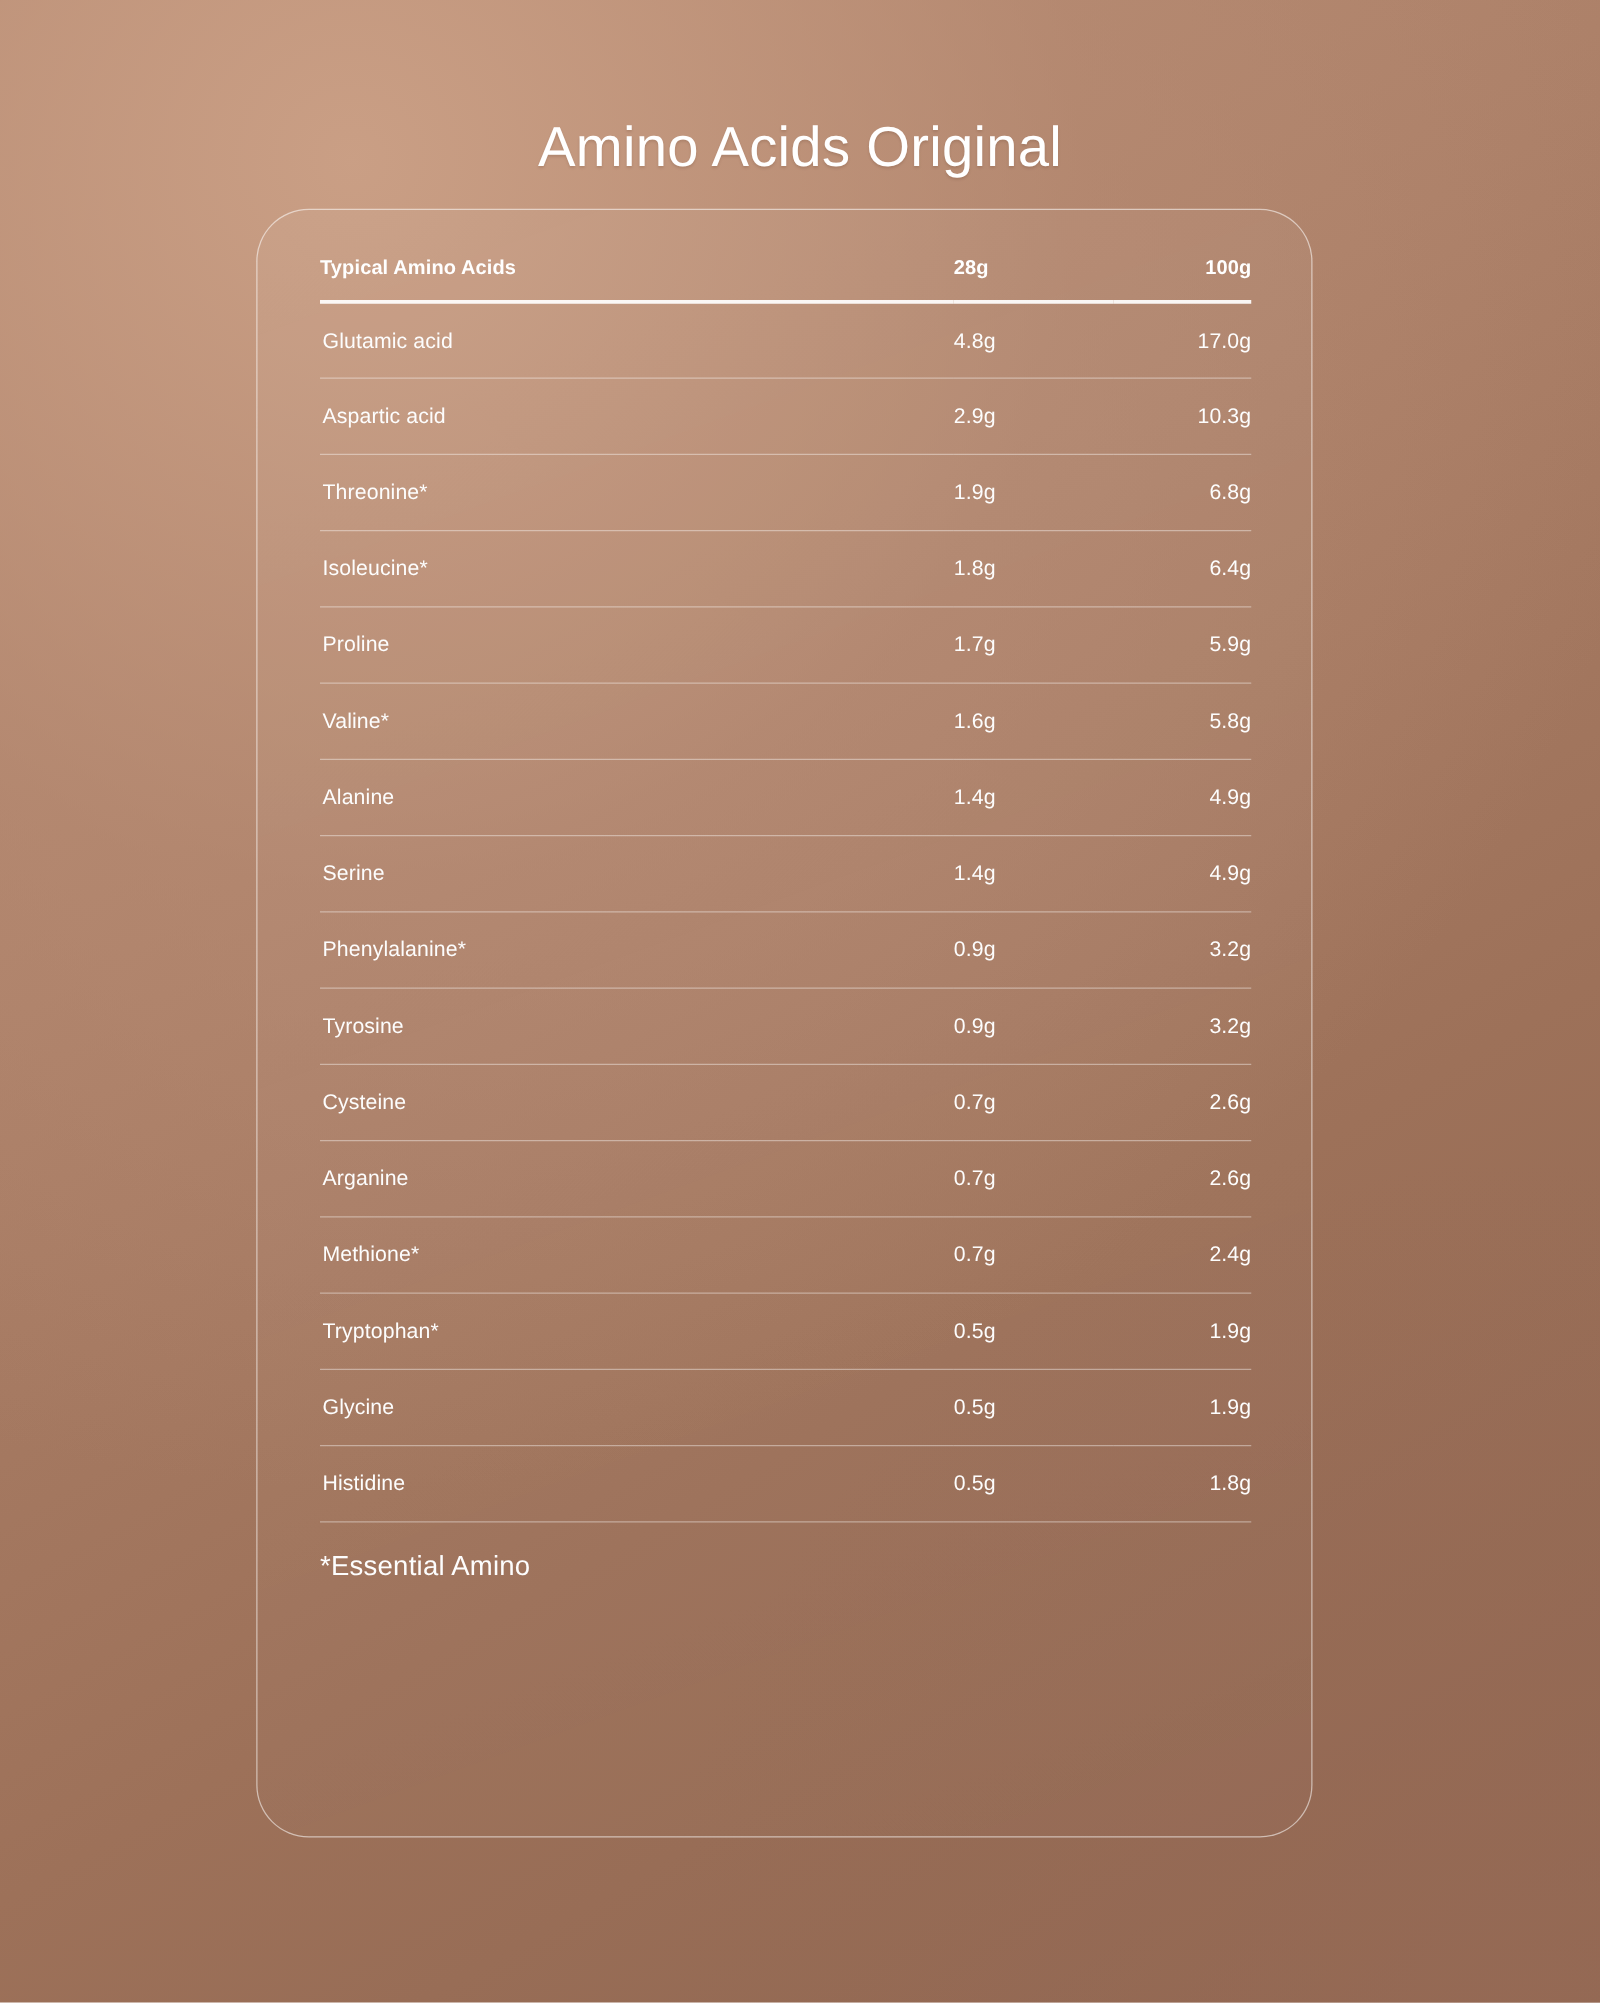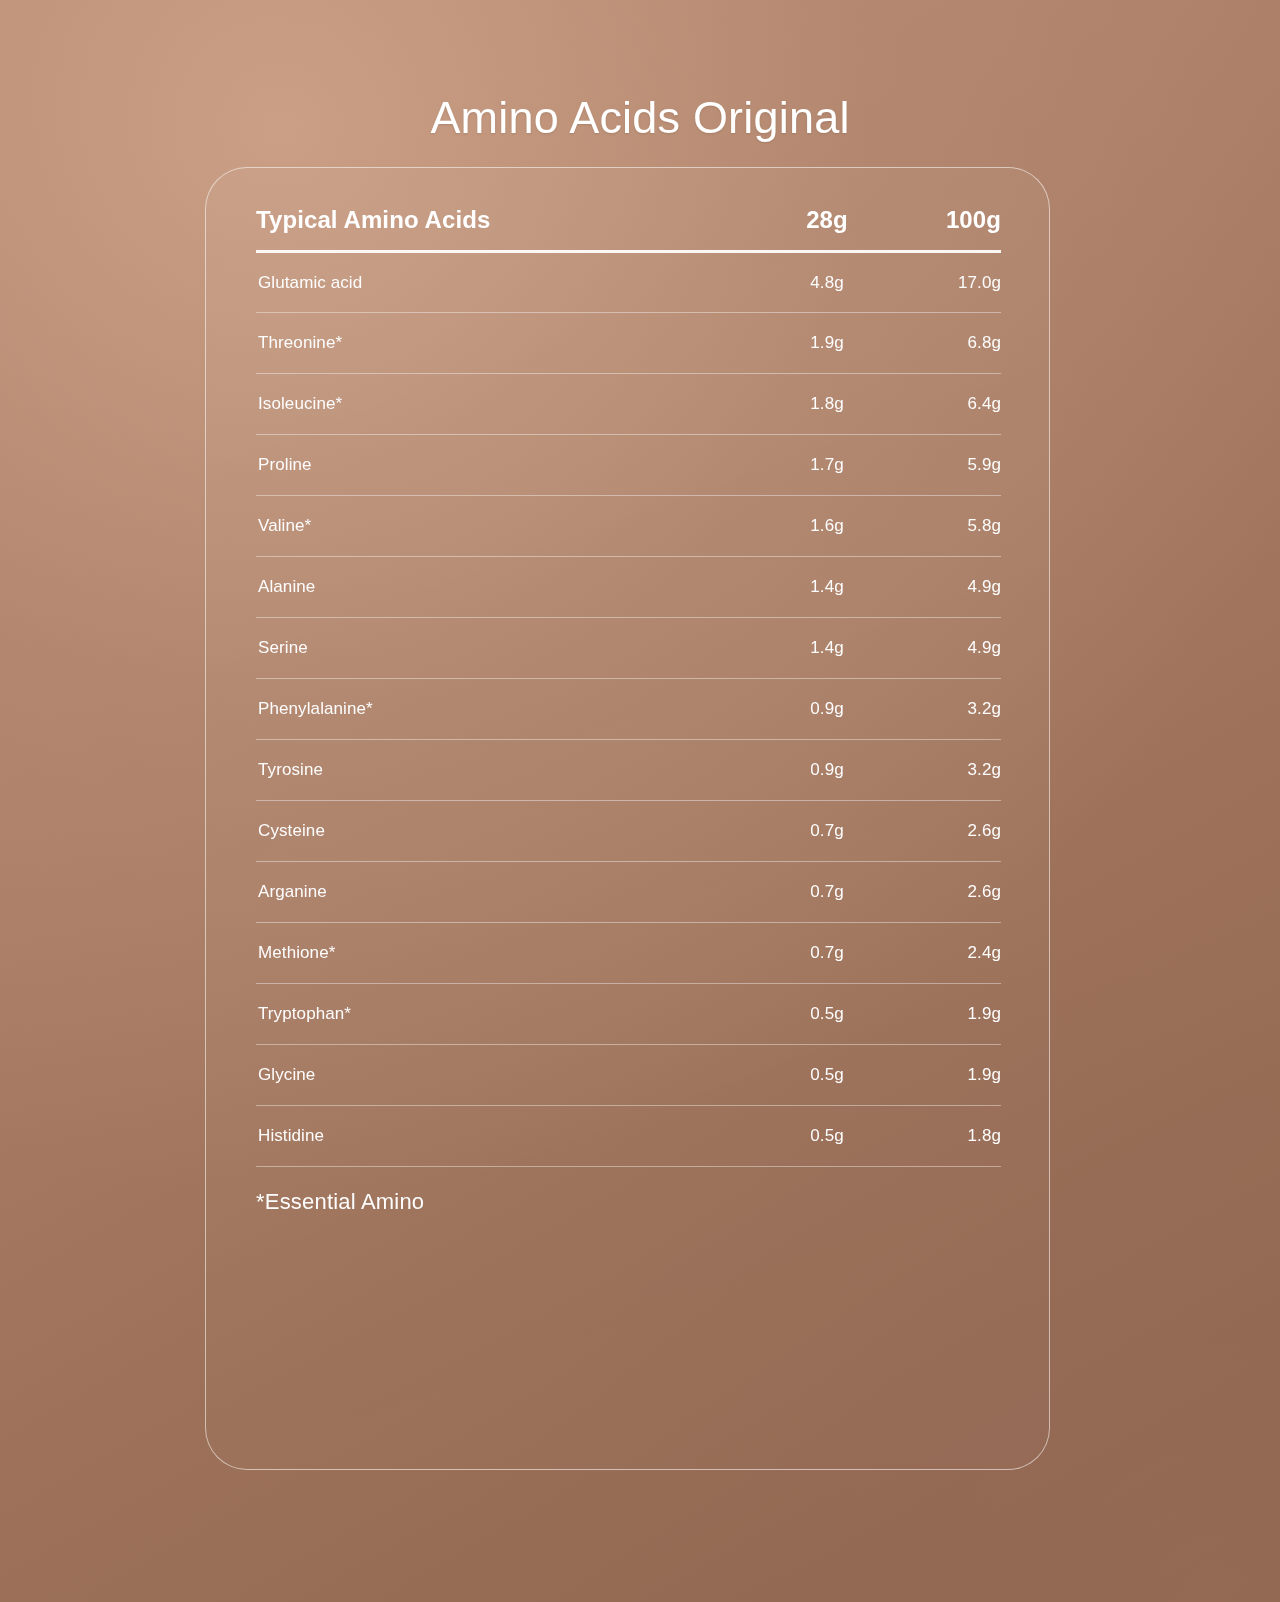--- a/index.html
+++ b/index.html
@@ -62,33 +62,33 @@
     border-collapse: collapse;
   }
 
   th, td {
     padding: 0;
     font-weight: 400;
     vertical-align: middle;
   }
 
   thead th {
-    font-size: 24px;
+    font-size: 16px;
     font-weight: 700;
     padding-bottom: 16px;
     color: #ffffff;
     letter-spacing: 0.1px;
   }
 
   thead tr {
     border-bottom: 3px solid rgba(255,255,255,0.92);
   }
 
   .col-name { text-align: left; }
-  .col-val  { text-align: center; width: 128px; }
+  .col-val  { text-align: left; width: 128px; }
   .col-val2 { text-align: right; width: 110px; }
 
   tbody tr {
     border-bottom: 1px solid rgba(255,255,255,0.40);
   }
 
   tbody td {
     font-size: 17px;
     height: 61px;
     color: #fdfdfd;
@@ -122,20 +122,25 @@
             <th class="col-val2">100g</th>
           </tr>
         </thead>
         <tbody>
           <tr>
             <td class="col-name">Glutamic acid</td>
             <td class="col-val">4.8g</td>
             <td class="col-val2">17.0g</td>
           </tr>
           <tr>
+            <td class="col-name">Aspartic acid</td>
+            <td class="col-val">2.9g</td>
+            <td class="col-val2">10.3g</td>
+          </tr>
+          <tr>
             <td class="col-name">Threonine*</td>
             <td class="col-val">1.9g</td>
             <td class="col-val2">6.8g</td>
           </tr>
           <tr>
             <td class="col-name">Isoleucine*</td>
             <td class="col-val">1.8g</td>
             <td class="col-val2">6.4g</td>
           </tr>
           <tr>

